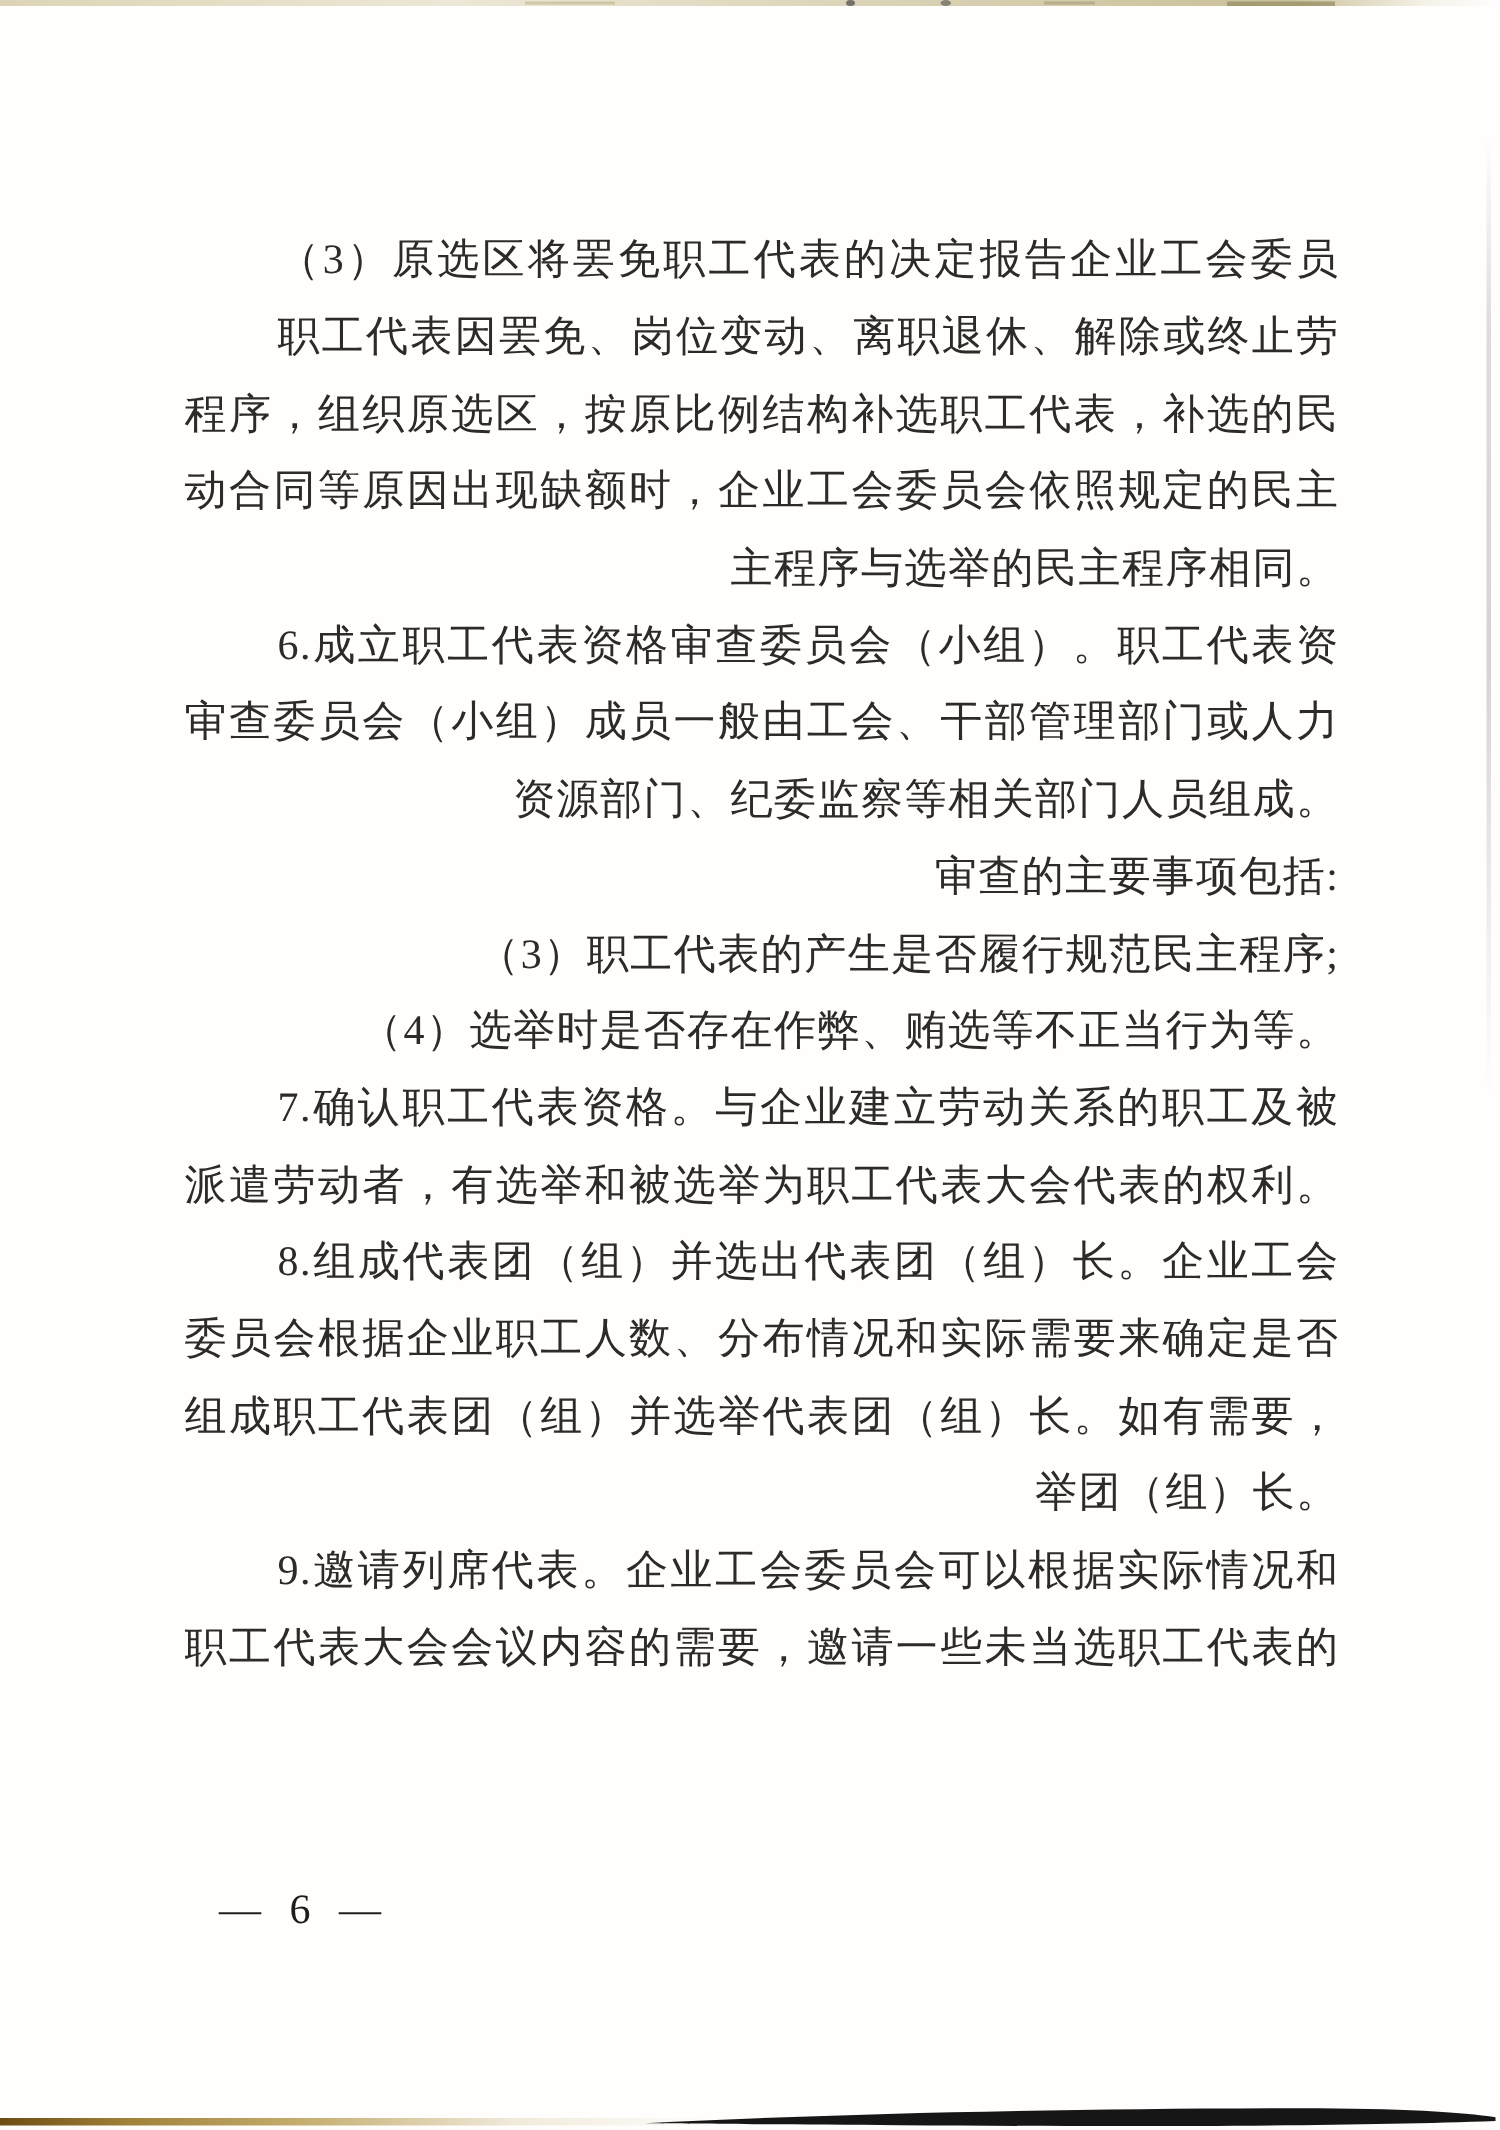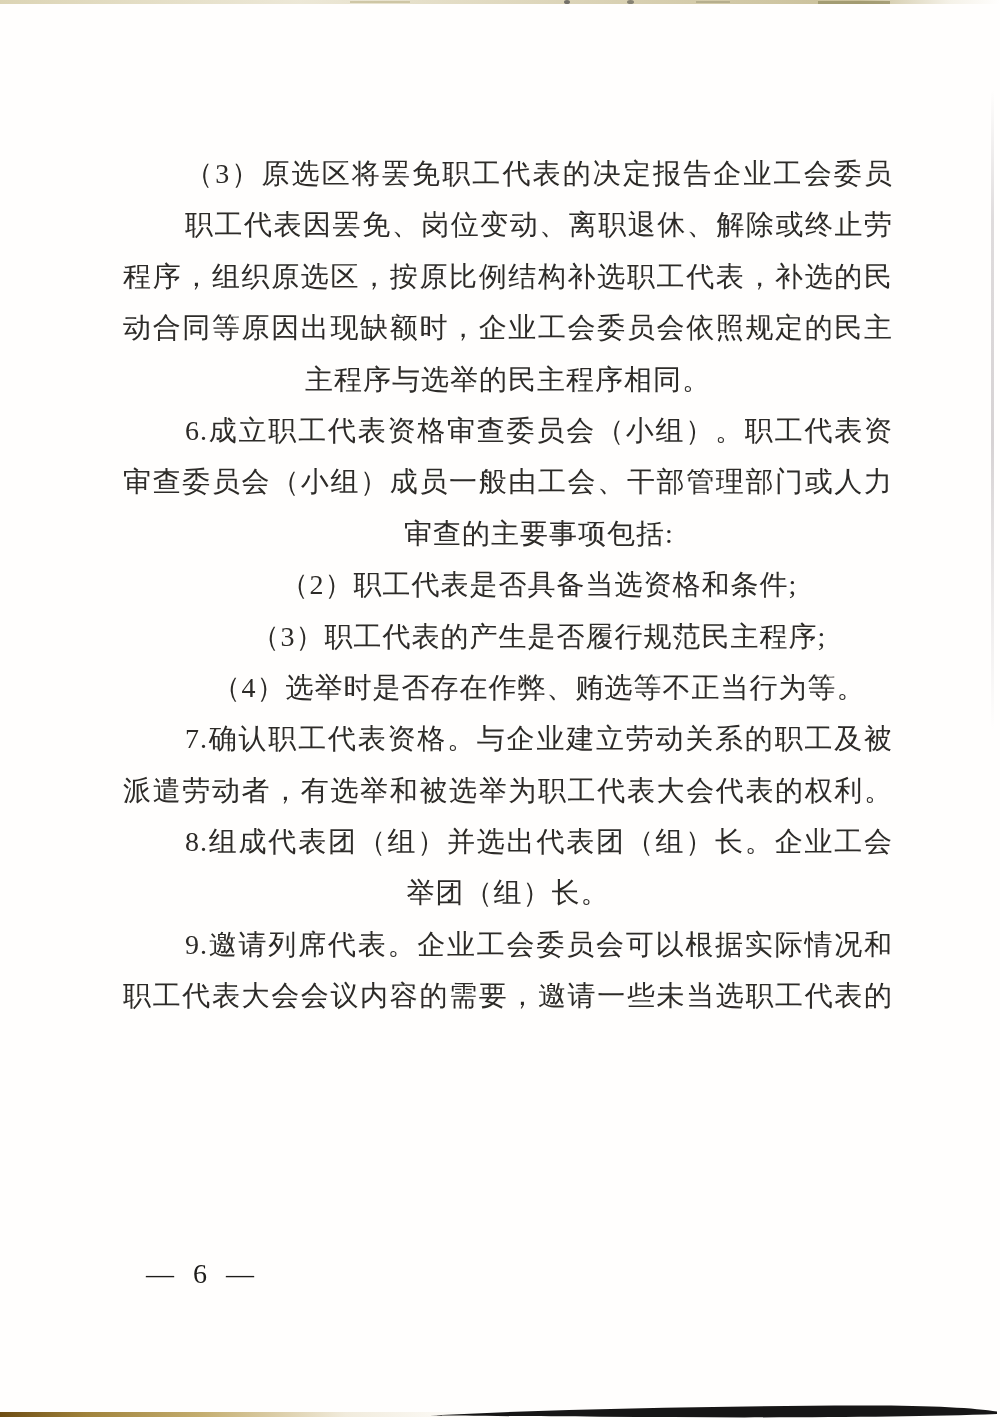--- a/index.html
+++ b/index.html
@@ -23,21 +23,21 @@
     top: 148px;
     width: 770px;
     color: #2d2b28;
   }
   .line {
     height: 51.4px;
     line-height: 51.4px;
     font-size: 28px;
     letter-spacing: 1px;
     white-space: nowrap;
-    text-align: center;
+    text-align: right;
   }
   .line.fill {
     white-space: normal;
     text-align: justify;
     text-align-last: justify;
     overflow: hidden;
   }
   .line.indent {
     text-indent: 62px;
   }
@@ -117,27 +117,29 @@
   <div class="scan-streak-right"></div>
 
   <div class="text-block">
     <div class="line indent fill">（3）原选区将罢免职工代表的决定报告企业工会委员会。</div>
     <div class="line indent fill">职工代表因罢免、岗位变动、离职退休、解除或终止劳</div>
     <div class="line fill">程序，组织原选区，按原比例结构补选职工代表，补选的民</div>
     <div class="line fill">动合同等原因出现缺额时，企业工会委员会依照规定的民主</div>
     <div class="line">主程序与选举的民主程序相同。</div>
     <div class="line indent fill">6.成立职工代表资格审查委员会（小组）。职工代表资格</div>
     <div class="line fill">审查委员会（小组）成员一般由工会、干部管理部门或人力</div>
+    <div class="line">资源部门、纪委监察等相关部门人员组成。</div>
     <div class="line indent">审查的主要事项包括:</div>
-    <div class="line indent">（2）职工代表是否具备当选资格和条件;</div>
     <div class="line indent">（3）职工代表的产生是否履行规范民主程序;</div>
     <div class="line indent">（4）选举时是否存在作弊、贿选等不正当行为等。</div>
     <div class="line indent fill">7.确认职工代表资格。与企业建立劳动关系的职工及被</div>
     <div class="line fill">派遣劳动者，有选举和被选举为职工代表大会代表的权利。</div>
     <div class="line indent fill">8.组成代表团（组）并选出代表团（组）长。企业工会</div>
+    <div class="line fill">委员会根据企业职工人数、分布情况和实际需要来确定是否</div>
+    <div class="line fill">组成职工代表团（组）并选举代表团（组）长。如有需要，</div>
     <div class="line">举团（组）长。</div>
     <div class="line indent fill">9.邀请列席代表。企业工会委员会可以根据实际情况和</div>
     <div class="line fill">职工代表大会会议内容的需要，邀请一些未当选职工代表的</div>
   </div>
 
   <div class="page-number">— 6 —</div>
 
   <div class="scan-edge-bottom-gold"></div>
   <svg class="scan-edge-bottom-svg" viewBox="0 0 1000 25" preserveAspectRatio="none">
     <path d="M 430 20.5

